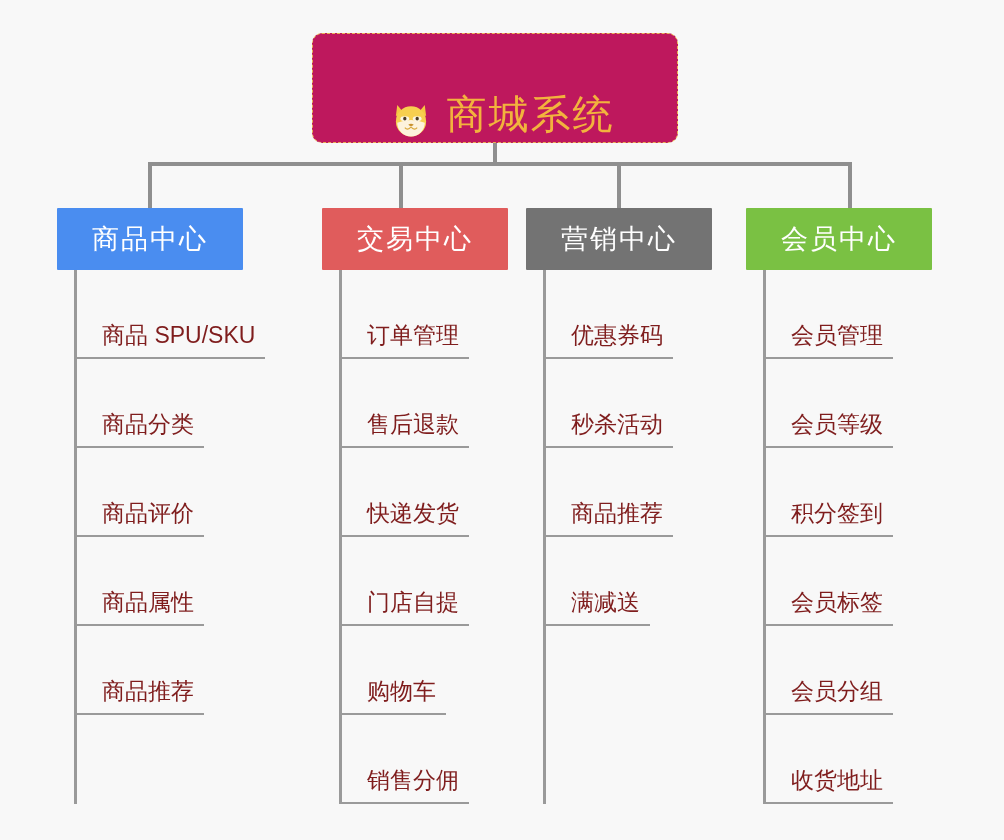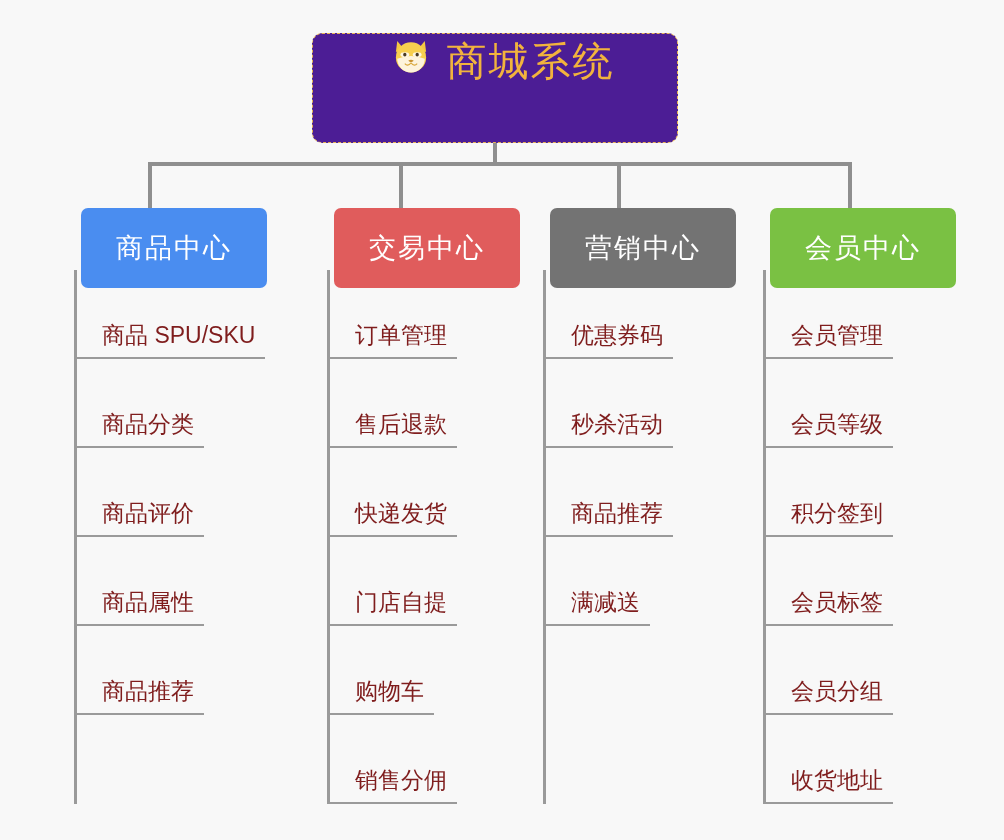--- a/index.html
+++ b/index.html
@@ -21,25 +21,25 @@
   }
 
   
   .root-node {
     position: absolute;
     left: 312px;
     top: 33px;
     width: 366px;
     height: 110px;
     box-sizing: border-box;
-    background: #4c1d95;
+    background: #be185d;
     border: 1.5px dashed #e8b455;
     border-radius: 10px;
     display: flex;
-    align-items: flex-start;
+    align-items: flex-end;
     justify-content: center;
     gap: 14px;
     padding-left: 13px;
   }
   .root-emoji {
     font-size: 40px;
     line-height: 1;
     color: #f0c040;
   }
   .root-emoji svg { display: block; }
@@ -73,29 +73,28 @@
     height: 48px;
   }
 
   
   .column {
     position: absolute;
     top: 208px;
   }
   .cat-header {
     box-sizing: border-box;
-    height: 80px;
-    border-radius: 7px;
+    height: 62px;
+    border-radius: 1px;
     display: flex;
     align-items: center;
     justify-content: center;
     color: #ffffff;
     font-size: 27px;
     letter-spacing: 2px;
-    margin-left: 24px;
   }
   .leaf-trunk {
     position: absolute;
     top: 62px;
     width: 3px;
     background: #9a9a9a;
   }
   .leaf-list {
     position: absolute;
     top: 62px;
@@ -163,21 +162,21 @@
             <span class="leaf-label">商品评价</span>
           </div>
           <div class="leaf-item">
             <span class="leaf-label">商品属性</span>
           </div>
           <div class="leaf-item">
             <span class="leaf-label">商品推荐</span>
           </div>
         </div>
       </div>
-      <div class="column" style="left: 310px; width: 186px;">
+      <div class="column" style="left: 322px; width: 186px;">
         <div class="cat-header" style="width: 186px; background: rgb(224, 92, 92);">交易中心</div>
         <div class="leaf-trunk" style="left: 17px; height: 534px;"></div>
         <div class="leaf-list">
           <div class="leaf-item">
             <span class="leaf-label">订单管理</span>
           </div>
           <div class="leaf-item">
             <span class="leaf-label">售后退款</span>
           </div>
           <div class="leaf-item">

